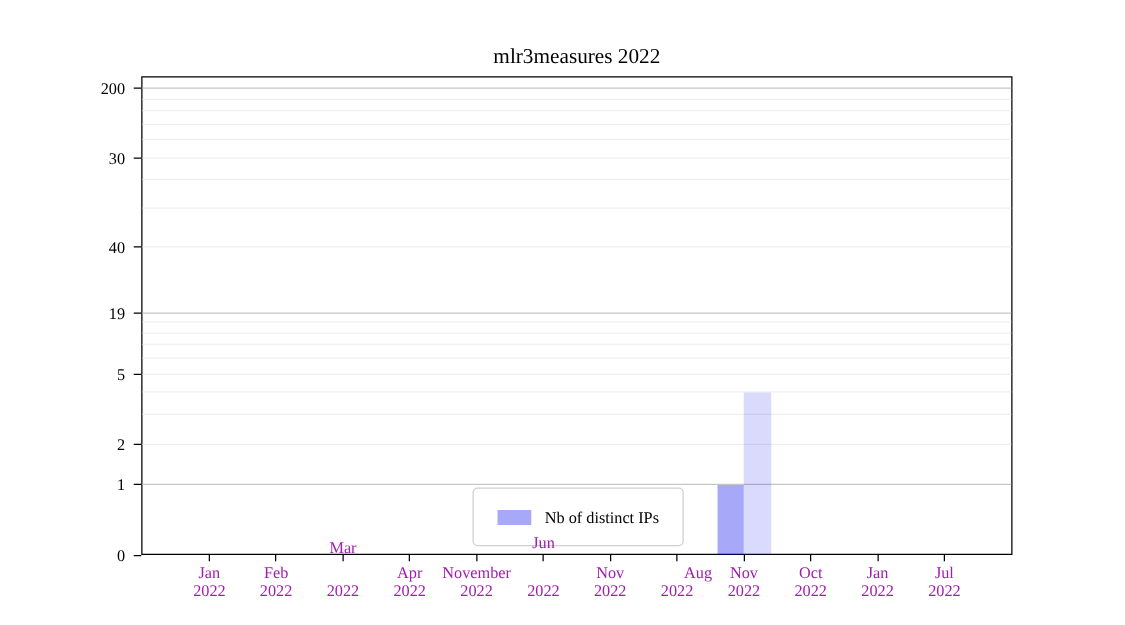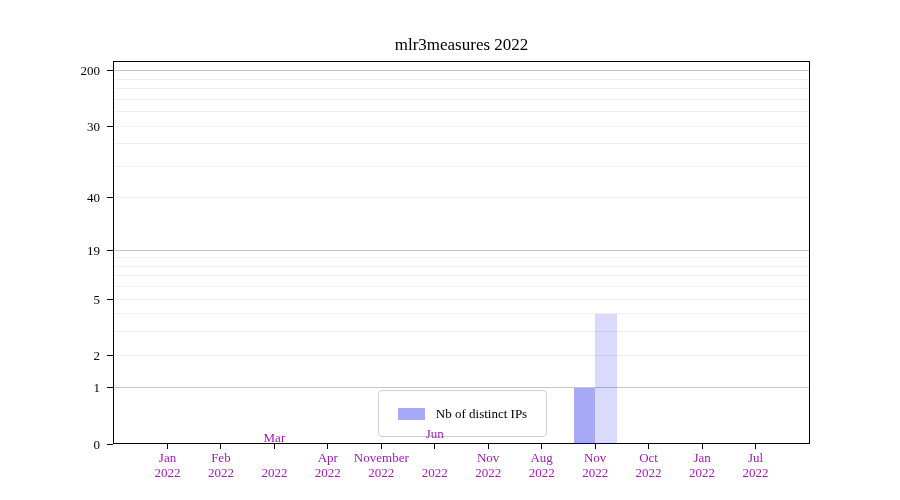--- a/index.html
+++ b/index.html
@@ -101,21 +101,21 @@
     <div class="xtick" style="left: 380.8px;"></div>
     <div class="xlab" style="left: 353.3px; top: 450px;">November</div>
     <div class="xlab" style="left: 353.3px; top: 465px;">2022</div>
     <div class="xtick" style="left: 434.3px;"></div>
     <div class="xlab" style="left: 406.8px; top: 426px;">Jun</div>
     <div class="xlab" style="left: 406.8px; top: 465px;">2022</div>
     <div class="xtick" style="left: 487.7px;"></div>
     <div class="xlab" style="left: 460.2px; top: 450px;">Nov</div>
     <div class="xlab" style="left: 460.2px; top: 465px;">2022</div>
     <div class="xtick" style="left: 541.2px;"></div>
-    <div class="xlab" style="left: 513.7px; top: 450px;">Aug</div>
+    <div class="xlab" style="left: 513.7px; top: 450px; text-align: right;">Aug</div>
     <div class="xlab" style="left: 513.7px; top: 465px;">2022</div>
     <div class="xtick" style="left: 594.7px;"></div>
     <div class="xlab" style="left: 567.2px; top: 450px;">Nov</div>
     <div class="xlab" style="left: 567.2px; top: 465px;">2022</div>
     <div class="xtick" style="left: 648.1px;"></div>
     <div class="xlab" style="left: 620.6px; top: 450px;">Oct</div>
     <div class="xlab" style="left: 620.6px; top: 465px;">2022</div>
     <div class="xtick" style="left: 701.6px;"></div>
     <div class="xlab" style="left: 674.1px; top: 450px;">Jan</div>
     <div class="xlab" style="left: 674.1px; top: 465px;">2022</div>

